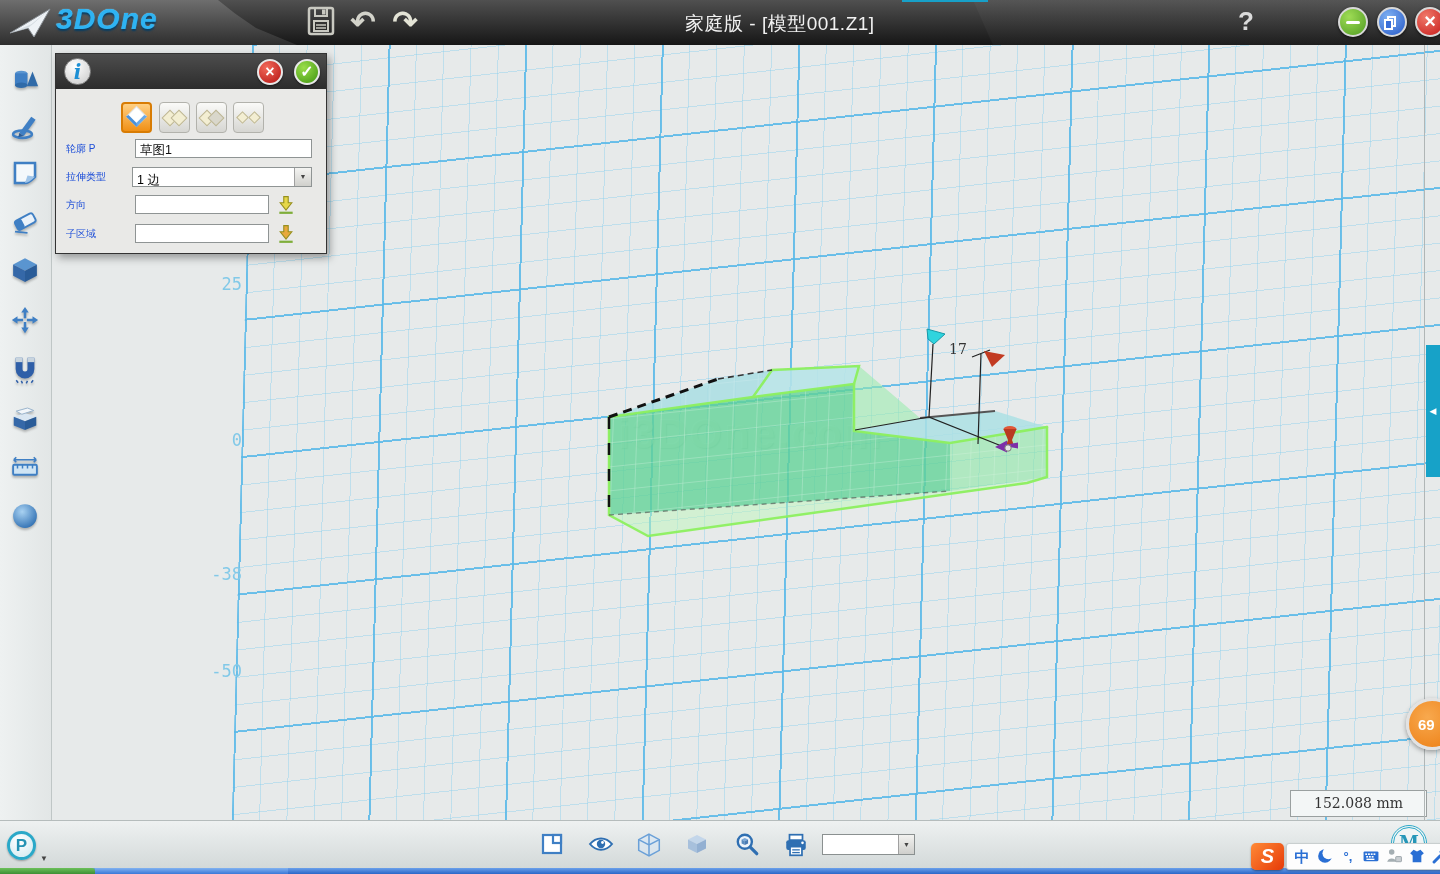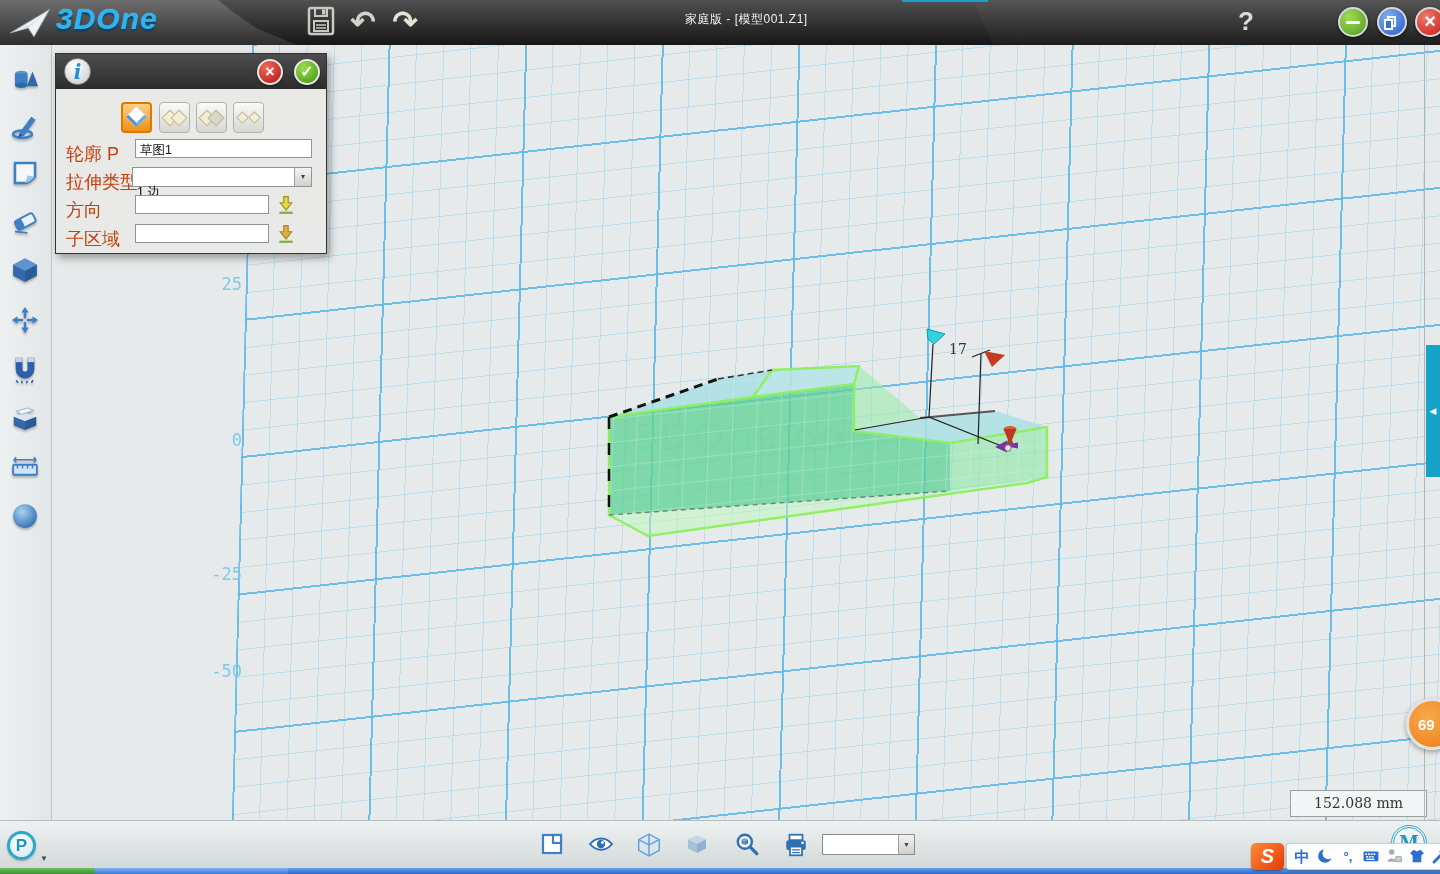--- a/index.html
+++ b/index.html
@@ -13,21 +13,21 @@
     clip-path:polygon(0 0,218px 0,235px 30%,256px 62%,297px 100%,0 100%); }
   .tb-wedge-right { position:absolute; left:960px; top:0; width:480px; height:45px;
     background:linear-gradient(#5a5a5a,#242424);
     clip-path:polygon(13px 0,100% 0,100% 100%,33px 100%); opacity:.55; }
   .tb-teal-line { position:absolute; left:902px; top:0; width:86px; height:2px; background:#18a0c8; }
   .logo-plane { position:absolute; left:8px; top:5px; }
   .logo-text { position:absolute; left:56px; top:2px; font-size:30px; font-weight:bold; font-style:italic;
     color:#2eb3f2; text-shadow:0 2px 2px #063d63, 0 0 1px #9fe2ff; letter-spacing:1px; }
   .tb-icon { position:absolute; top:6px; width:30px; height:32px; text-align:center; cursor:pointer; }
   .arrow-glyph { font-size:30px; line-height:32px; color:#d3d3ca; font-weight:bold; }
-  #win-title { position:absolute; left:685px; top:11px; font-size:12px; color:#f2f2f2; letter-spacing:.5px; }
+  #win-title { position:absolute; left:685px; top:11px; font-size:19px; color:#f2f2f2; letter-spacing:.5px; }
   #help-q { position:absolute; left:1233px; top:6px; font-size:26px; font-weight:bold; color:#dadada; width:26px; text-align:center; cursor:pointer; }
   .win-btn { position:absolute; top:7px; width:30px; height:30px; border-radius:50%; border:2px solid #d8d8d8;
     box-shadow:0 1px 3px rgba(0,0,0,.6); cursor:pointer; }
   #btn-min { left:1338px; background:radial-gradient(circle at 35% 30%, #9fdc55, #4f9b22); }
   #btn-min .bar { position:absolute; left:6px; top:12px; width:14px; height:3px; background:#fff; border-radius:2px; }
   #btn-restore { left:1377px; background:radial-gradient(circle at 35% 30%, #7fb1f2, #2558c8); }
   #btn-restore .sq { position:absolute; left:8px; top:7px; width:9px; height:11px; border:2px solid #fff; background:transparent; }
   #btn-restore .sq2 { position:absolute; left:5px; top:10px; width:9px; height:11px; border:2px solid #fff; background:#3a6fd8; }
   #btn-close { left:1415px; background:radial-gradient(circle at 35% 30%, #f07a6a, #c61a1a); }
   #btn-close .x { position:absolute; left:0; top:1px; width:26px; text-align:center; font-size:20px; font-weight:bold; color:#fff; }
@@ -75,25 +75,25 @@
     border:2px solid #e8e8e8; box-shadow:0 1px 2px rgba(0,0,0,.5); cursor:pointer;
     color:#fff; font-weight:bold; text-align:center; }
   #dlg-cancel { left:201px; background:radial-gradient(circle at 35% 30%, #f26a5a, #b41212); font-size:16px; line-height:22px; }
   #dlg-ok { left:238px; background:radial-gradient(circle at 35% 30%, #9ade4a, #3f9410); font-size:16px; line-height:22px; }
   .dmd-btn { position:absolute; top:48px; width:31px; height:31px; border-radius:4px; cursor:pointer; }
   .dmd-btn.sel { background:linear-gradient(#ffd084,#f09016); border:2px solid #d87c04; }
   .dmd-btn.dis { background:linear-gradient(#fafaf8,#d6d6d2); border:1px solid #b2b2ac; }
   .dmd { position:absolute; transform:rotate(45deg); background:#f3eed2; border:1px solid #bdb694; }
   .dmd.white { background:#fff; border:1px solid #ddd; border-bottom:3px solid #4a90d9; border-right:3px solid #6aa8e4; }
   .dmd.gray { background:#d9d7cb; }
-  .dlg-row-label { position:absolute; left:10px; font-size:18px; color:#c2410c; }
+  .dlg-row-label { position:absolute; left:10px; font-size:10px; color:#1d4ed8; }
   .dlg-field { position:absolute; background:#fff; border:1px solid #8f9494; font-size:12.5px;
     color:#111; padding:2px 0 0 4px; height:19px; cursor:text; }
   #dlg-select { position:absolute; left:76px; top:113px; width:180px; height:20px; background:#fff;
-    border:1px solid #8f9494; font-size:12.5px; padding:16px 0 0 4px; cursor:pointer; }
+    border:1px solid #8f9494; font-size:12.5px; padding:4px 0 0 4px; cursor:pointer; }
   #dlg-select .dd { position:absolute; right:0; top:0; width:17px; height:18px;
     background:linear-gradient(#f4f4f2,#d0d0cc); border-left:1px solid #a0a0a0;
     font-size:7px; color:#444; text-align:center; line-height:18px; }
   .pick-btn { position:absolute; left:221px; width:18px; height:20px; cursor:pointer; }
 
   
   #bottom-toolbar { position:absolute; left:0; top:820px; width:1440px; height:48px;
     background:linear-gradient(#eef1f1,#d3d9d9); border-top:1px solid #b5bcbc; }
   #p-button { position:absolute; left:7px; top:10px; width:29px; height:29px; border-radius:50%;
     border:3px solid #2aa8c8; background:radial-gradient(circle at 40% 30%, #ffffff,#cfe8ef);
@@ -255,21 +255,21 @@
       <circle cx="12" cy="12" r="9.5" fill="url(#g-sph)"></circle>
     </svg>
   </div>
 </div>
 
 <div id="canvas">
   <div id="grid"></div>
 
   <div class="axis-label" style="top:229px">25</div>
   <div class="axis-label" style="top:385px">0</div>
-  <div class="axis-label" style="top:519px">-25</div>
+  <div class="axis-label" style="top:519px">-38</div>
   <div class="axis-label" style="top:616px">-50</div>
 
   <div id="watermark">i3DOne.com</div>
 
   <svg id="model-svg" width="1388" height="775" viewBox="0 0 1388 775">
     <defs>
       <pattern id="mesh" width="24" height="24" patternUnits="userSpaceOnUse" patternTransform="skewY(-6) skewX(-2)">
         <path d="M0,0 H24 M0,0 V24" stroke="rgba(255,255,255,.55)" stroke-width="1" fill="none"></path>
       </pattern>
     </defs>

